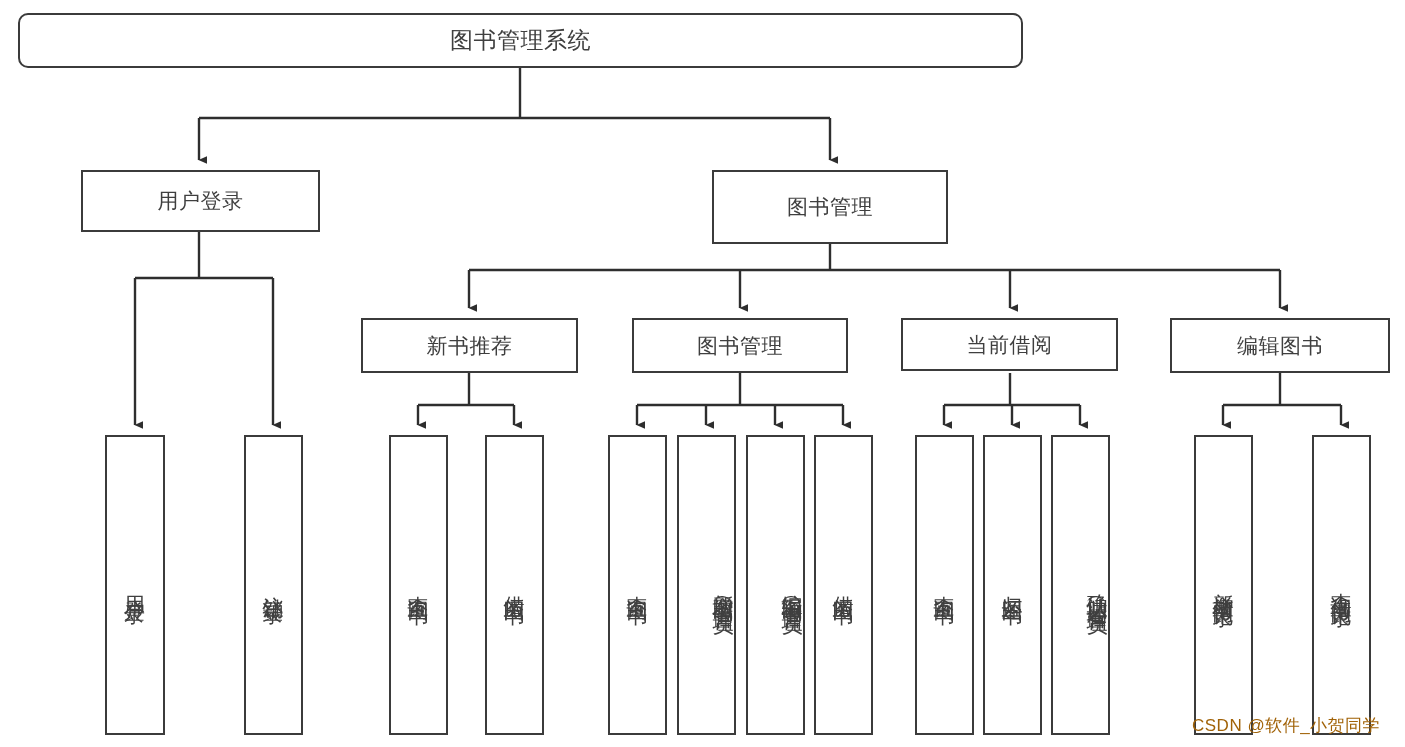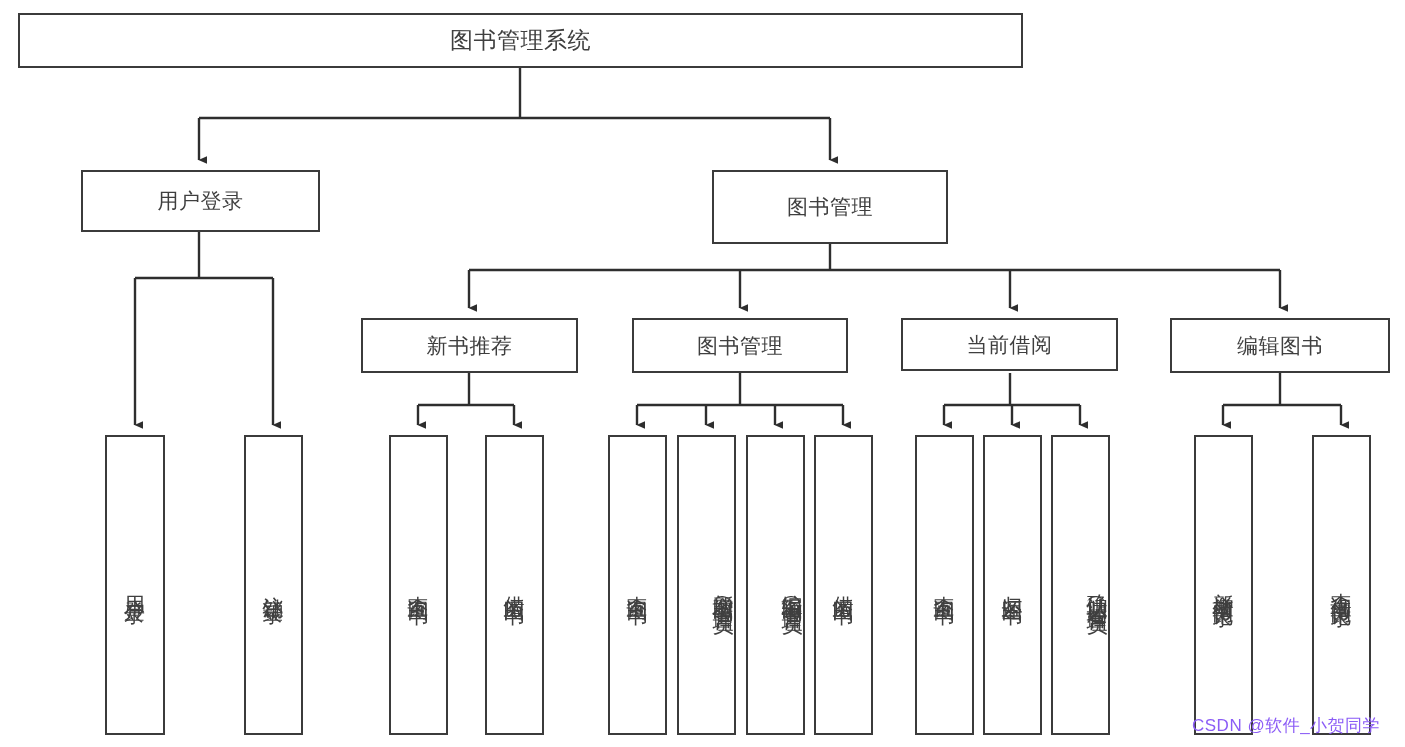--- a/index.html
+++ b/index.html
@@ -57,21 +57,21 @@
     padding-top: 10px;
     letter-spacing: 3px;
     line-height: 1.0;
   }
   .node.leaf.short {
     align-items: center;
     padding-top: 0;
   }
   .watermark {
     position: absolute;
-    color: #8b5cf6;
+    color: #a16207;
     font-size: 17px;
     white-space: nowrap;
     letter-spacing: 0.5px;
   }
 </style>
 </head>
 <body>
 
 <div id="canvas">
 
@@ -118,21 +118,21 @@
       <path d="M1012,405 L1012,425" marker-end="url(#arrow)"></path>
       <path d="M1080,405 L1080,425" marker-end="url(#arrow)"></path>
 
       <path d="M1280,373 L1280,405"></path>
       <path d="M1223,405 L1341,405"></path>
       <path d="M1223,405 L1223,425" marker-end="url(#arrow)"></path>
       <path d="M1341,405 L1341,425" marker-end="url(#arrow)"></path>
     </g>
   </svg>
 
-  <div class="node root" style="left:18px; top:13px; width:1005px; height:55px;">图书管理系统</div>
+  <div class="node root" style="left:18px; top:13px; width:1005px; height:55px;border-radius:10px;">图书管理系统</div>
 
   <div class="node lvl2" style="left:81px; top:170px; width:239px; height:62px;">用户登录</div>
 
   <div class="node lvl2" style="left:712px; top:170px; width:236px; height:74px;">图书管理</div>
 
   <div class="node lvl3" style="left:361px; top:318px; width:217px; height:55px;">新书推荐</div>
 
   <div class="node lvl3" style="left:632px; top:318px; width:216px; height:55px;">图书管理</div>
 
   <div class="node lvl3" style="left:901px; top:318px; width:217px; height:53px;">当前借阅</div>

